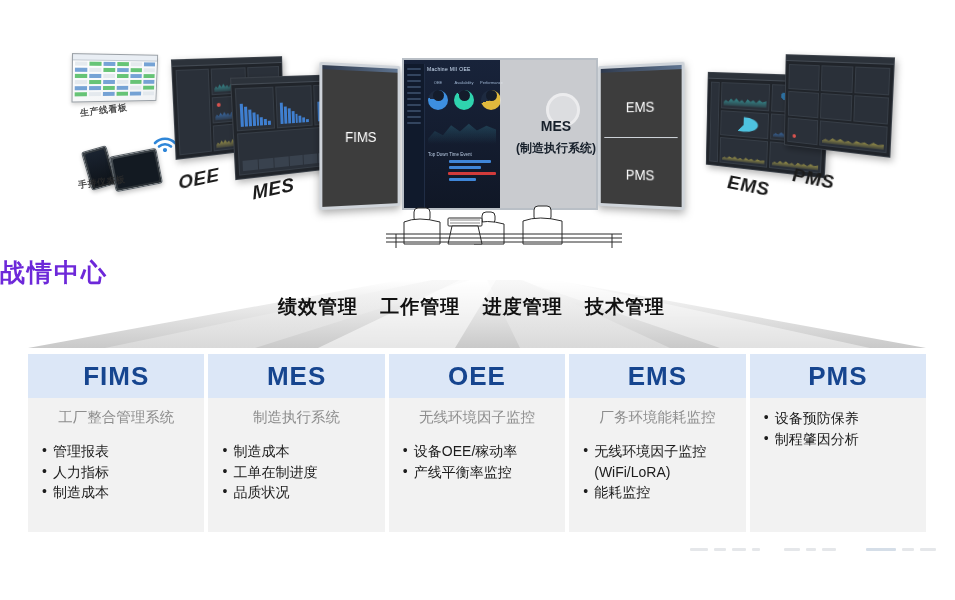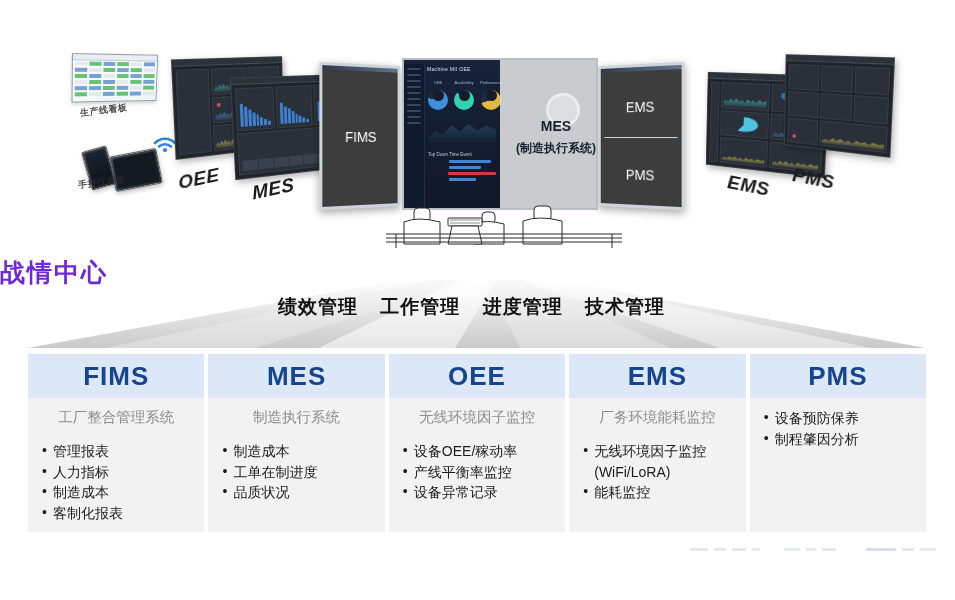--- a/index.html
+++ b/index.html
@@ -534,21 +534,20 @@
   <div class="tbl">
 
     <div class="col">
       <div class="hd">FIMS</div>
       <div class="bd">
         <div class="sub">工厂整合管理系统</div>
         <ul>
           <li>管理报表</li>
           <li>人力指标</li>
           <li>制造成本</li>
-          <li>客制化报表</li>
         </ul>
       </div>
     </div>
 
     <div class="col">
       <div class="hd">MES</div>
       <div class="bd">
         <div class="sub">制造执行系统</div>
         <ul>
           <li>制造成本</li>
@@ -558,21 +557,20 @@
       </div>
     </div>
 
     <div class="col">
       <div class="hd">OEE</div>
       <div class="bd">
         <div class="sub">无线环境因子监控</div>
         <ul>
           <li>设备OEE/稼动率</li>
           <li>产线平衡率监控</li>
-          <li>设备异常记录</li>
         </ul>
       </div>
     </div>
 
     <div class="col">
       <div class="hd">EMS</div>
       <div class="bd">
         <div class="sub">厂务环境能耗监控</div>
         <ul>
           <li>无线环境因子监控</li>

